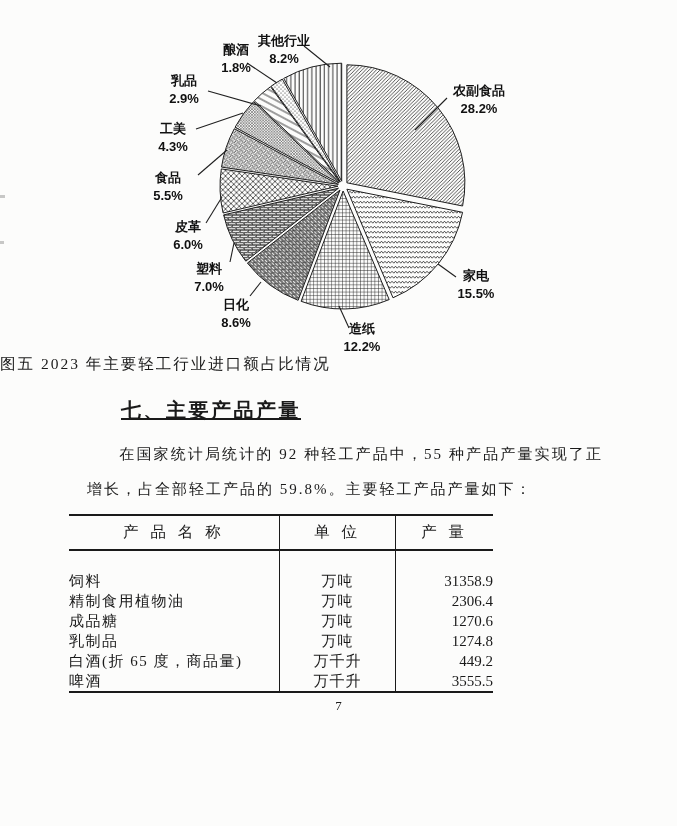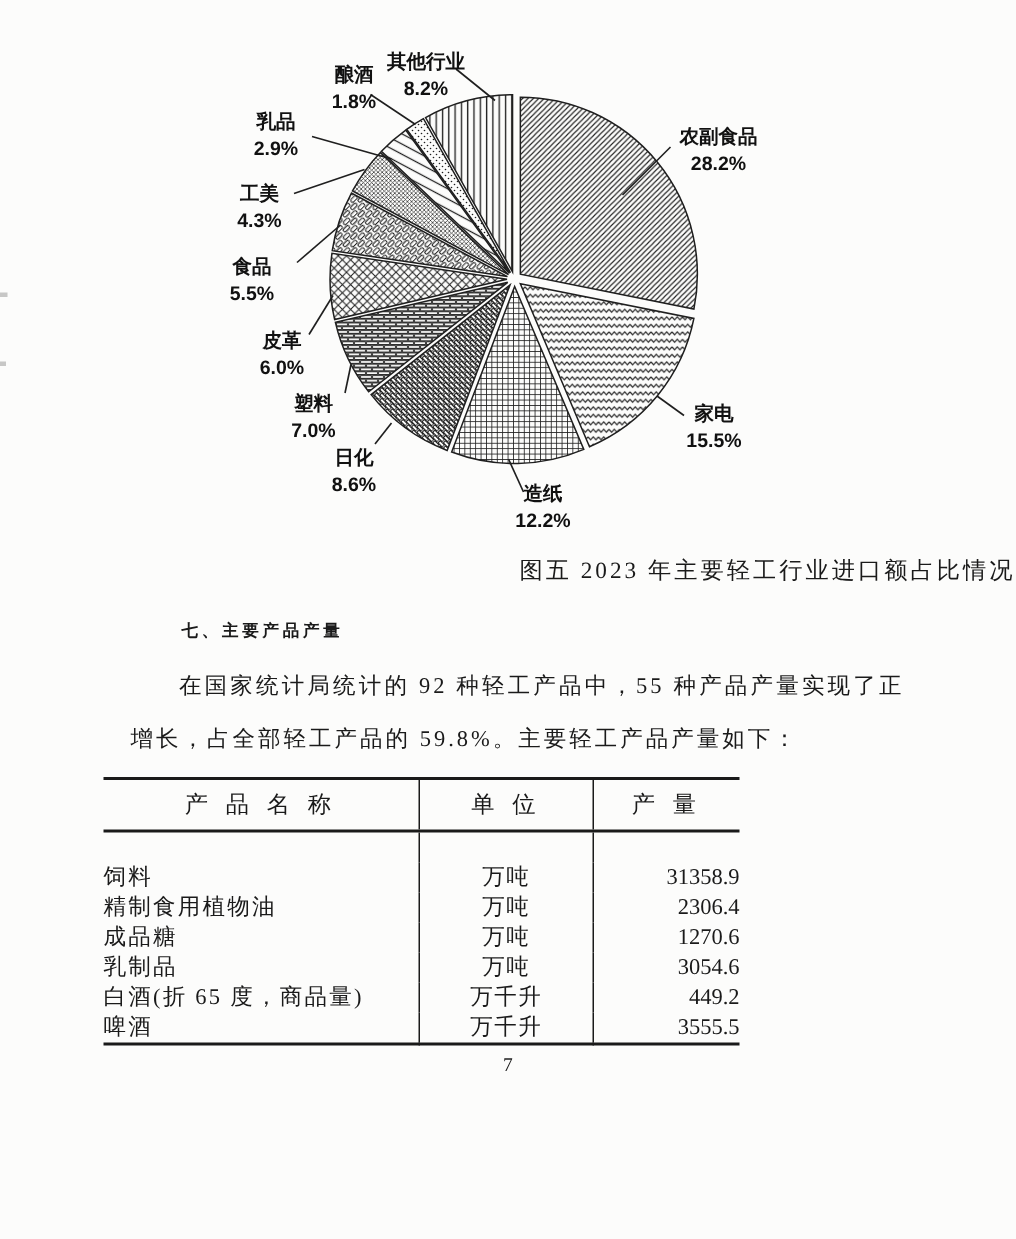--- a/index.html
+++ b/index.html
@@ -3,22 +3,22 @@
 <meta charset="utf-8">
 <style>
   html,body{margin:0;padding:0;background:#fcfcfb;}
   .page{position:relative;width:677px;height:826px;background:#fcfcfb;overflow:hidden;
         font-family:"Liberation Serif",serif;color:#1a1a1a;}
   .scan-mark{position:absolute;background:#9a9a9a;opacity:.55;}
   .m1{left:0;top:195px;width:5px;height:3px;}
   .m2{left:0;top:241px;width:4px;height:3px;}
   svg.pie{display:block;width:677px;height:354px;}
   svg.pie text{font-family:"Liberation Sans",sans-serif;font-size:13px;font-weight:bold;fill:#111;}
-  .fig-caption{text-align:right;font-size:15.5px;letter-spacing:2px;margin-top:16px;padding-left:23px;}
-  .sec-heading{margin:22px 0 12px 121px;font-size:11px;font-weight:bold;letter-spacing:2.5px;}
+  .fig-caption{text-align:left;font-size:15.5px;letter-spacing:2px;margin-top:0;}
+  .sec-heading{margin:22px 0 12px 121px;font-size:20px;font-weight:bold;letter-spacing:2.5px;text-decoration:underline;}
   .body-para{margin:13px 0 0 87px;width:516px;font-size:15px;line-height:35px;
              letter-spacing:2px;text-align:justify;text-indent:2.15em;}
   .tbl-title{margin-top:12px;text-align:center;font-size:16px;font-weight:bold;letter-spacing:1.5px;}
   table.prod{margin:7px 0 0 69px;border-collapse:collapse;width:424px;
              border-top:2px solid #1a1a1a;border-bottom:2px solid #1a1a1a;font-size:15px;}
   table.prod th{font-weight:normal;font-size:15.5px;letter-spacing:4px;padding:6px 0;
                 border-bottom:2px solid #1a1a1a;text-align:center;}
   table.prod td{height:20px;line-height:20px;padding:0;}
   .c1{text-align:left;padding-left:7px;letter-spacing:1.5px;}
   .c2{text-align:center;letter-spacing:1px;}
@@ -155,21 +155,21 @@
           <td class="c3 bl">2306.4</td>
         </tr>
         <tr>
           <td class="c1">成品糖</td>
           <td class="c2 bl">万吨</td>
           <td class="c3 bl">1270.6</td>
         </tr>
         <tr>
           <td class="c1">乳制品</td>
           <td class="c2 bl">万吨</td>
-          <td class="c3 bl">3054.6</td>
+          <td class="c3 bl">1274.8</td>
         </tr>
         <tr>
           <td class="c1">白酒(折 65 度，商品量)</td>
           <td class="c2 bl">万千升</td>
           <td class="c3 bl">449.2</td>
         </tr>
         <tr>
           <td class="c1">啤酒</td>
           <td class="c2 bl">万千升</td>
           <td class="c3 bl">3555.5</td>

